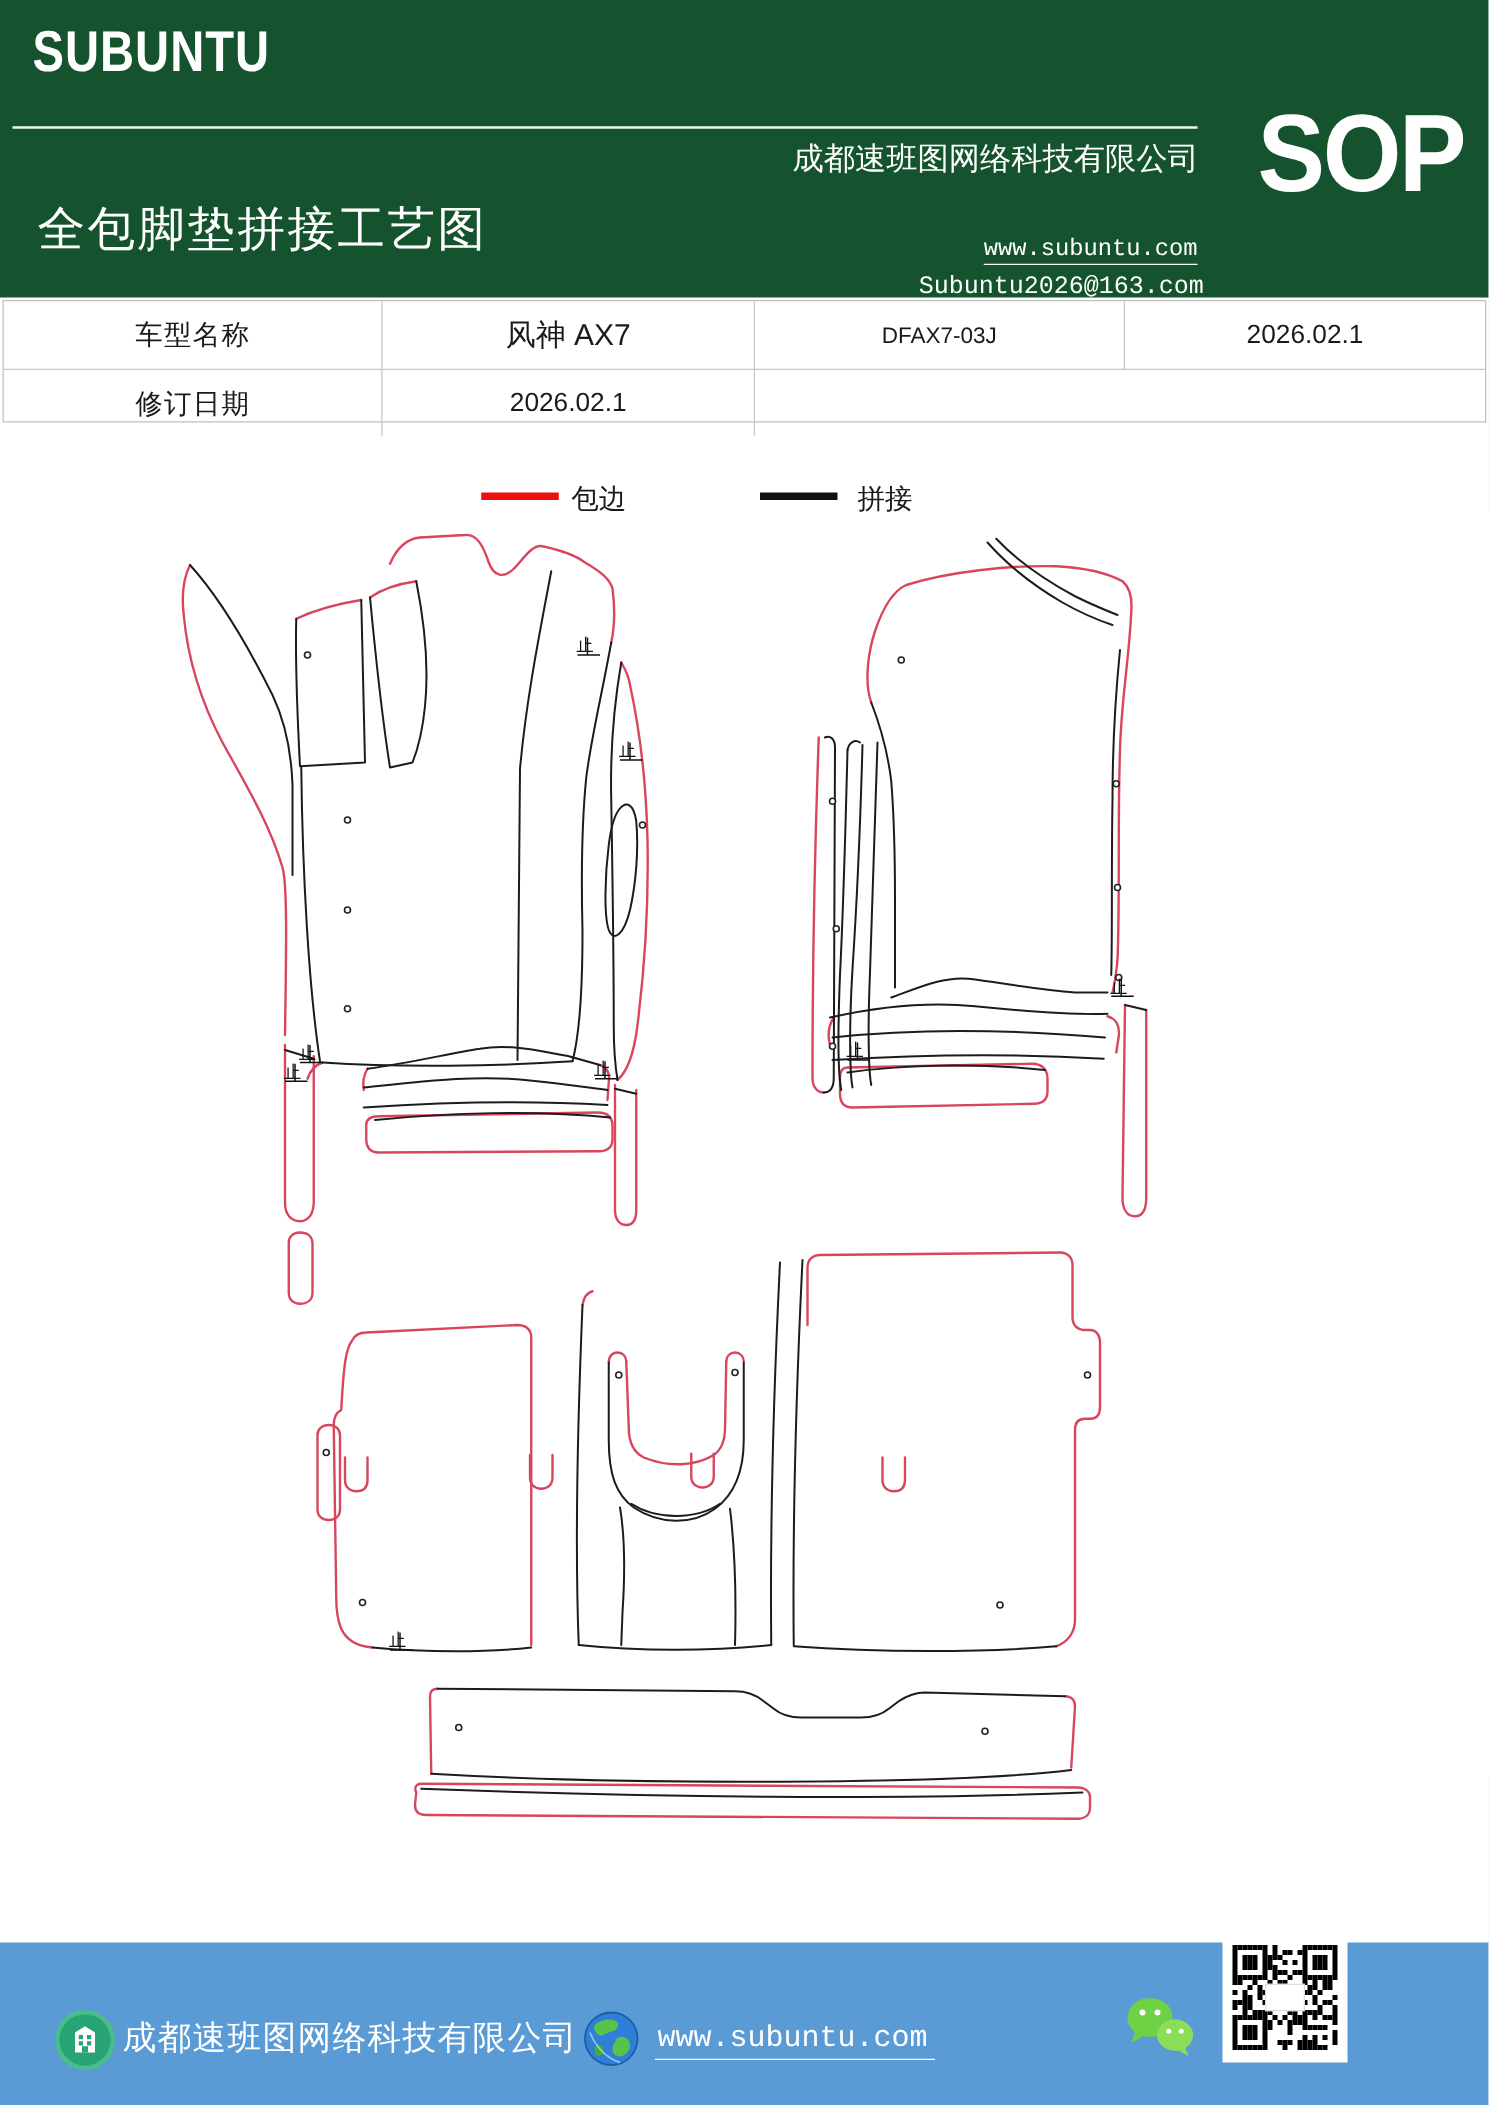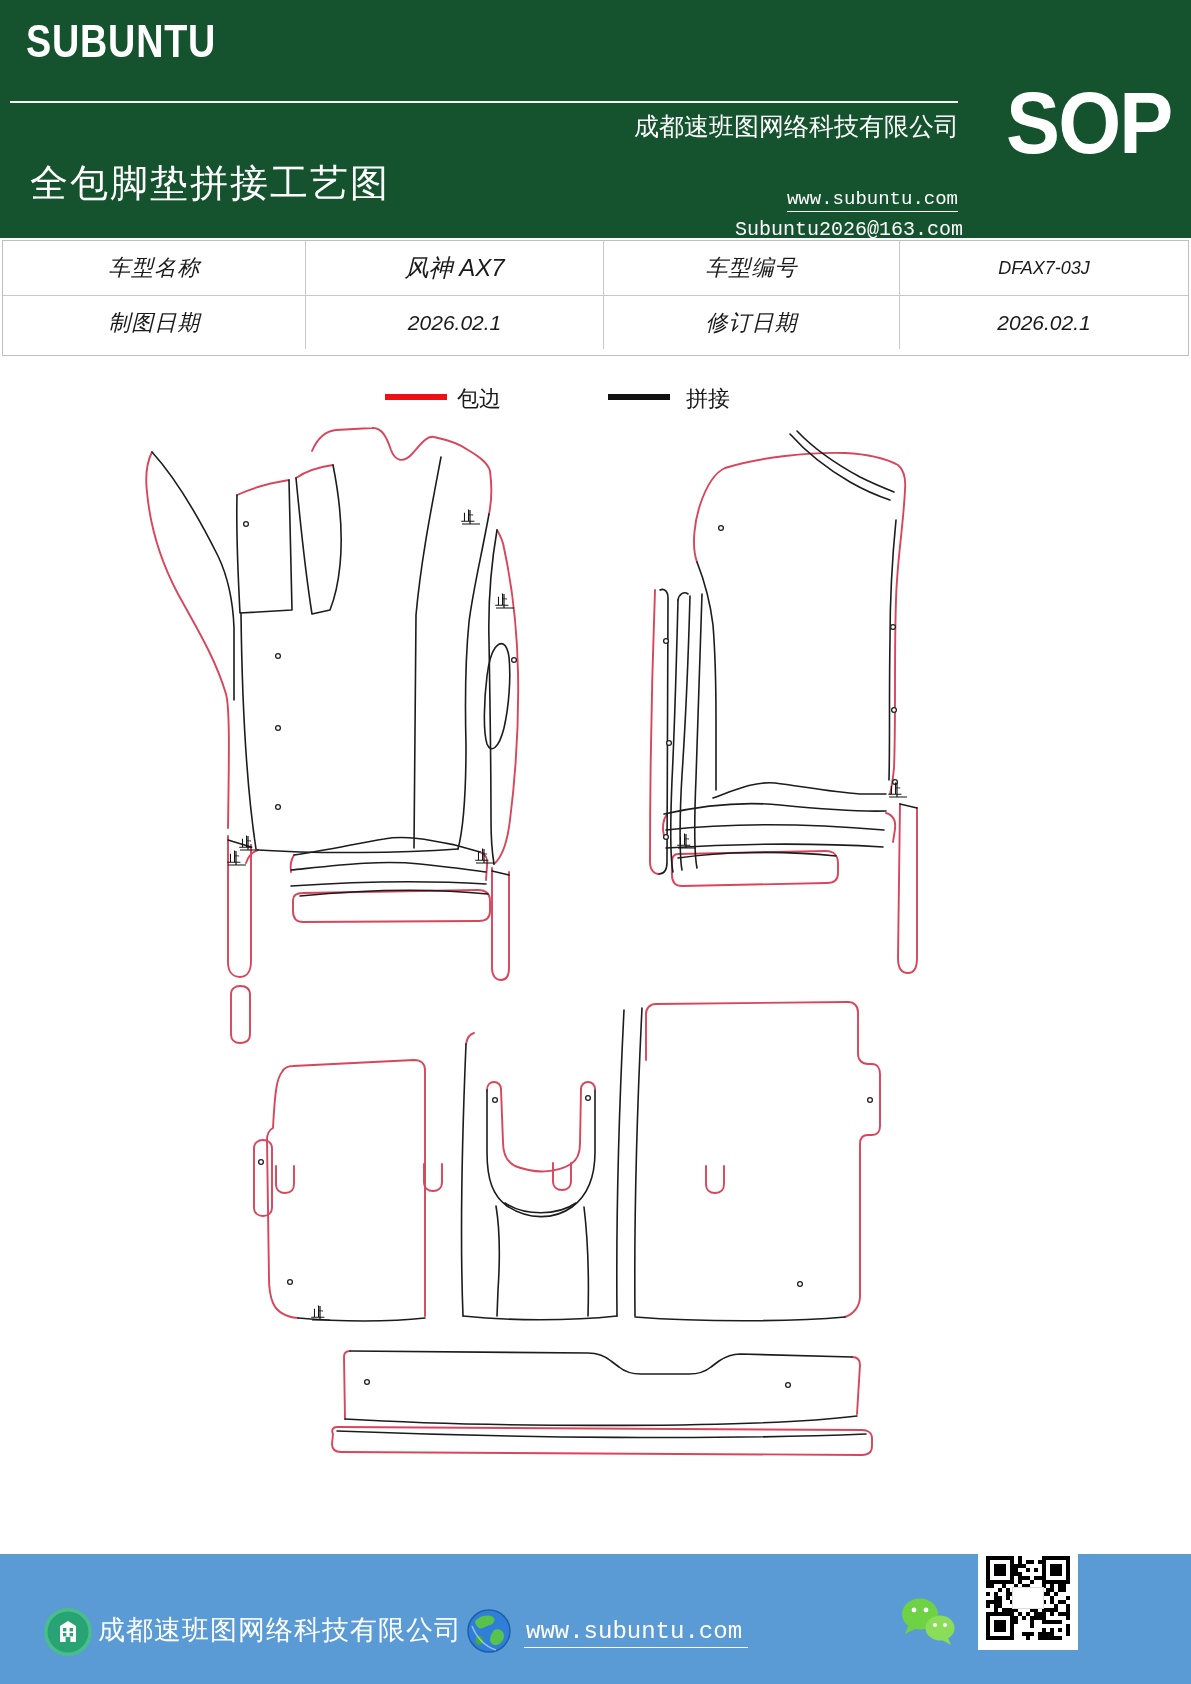--- a/index.html
+++ b/index.html
@@ -16,23 +16,23 @@
   .h-title{position:absolute;left:30px;top:158px;color:#fff;font-size:38px;font-weight:500;
         font-family:Liberation Serif, serif;letter-spacing:2px;text-align:center;}
   .h-site{position:absolute;right:233px;top:188px;color:#fff;font-size:19px;
         font-family:"Liberation Mono","DejaVu Sans Mono",monospace;
         border-bottom:1px solid #fff;padding-bottom:1px;text-decoration:none;}
   .h-mail{position:absolute;right:228px;top:218px;color:#fff;font-size:20px;
         font-family:"Liberation Mono","DejaVu Sans Mono",monospace;}
   .h-sop{position:absolute;left:1006px;top:72px;color:#fff;font-size:88px;font-weight:800;
         letter-spacing:-2px;transform:scaleX(.92);transform-origin:left top;}
   
-  .info{position:absolute;left:2px;top:240px;width:1187px;height:116px;
+  .info{position:absolute;left:2px;top:240px;width:1187px;height:98px;
         display:grid;grid-template-columns:25.6% 25.1% 25% 24.3%;grid-template-rows:55px 53px;
-        border:1px solid #bfbfbf;background:#fff;box-sizing:border-box;font-style:italic;}
+        border:1px solid #bfbfbf;background:#fff;box-sizing:border-box;}
   .info .cell{border-right:1px solid #c8c8c8;border-bottom:1px solid #c8c8c8;
         display:flex;align-items:center;justify-content:center;color:#1a1a1a;}
   .info .cell:nth-child(4n){border-right:none;}
   .info .cell:nth-child(n+5){border-bottom:none;}
   .lab{font-family:"Liberation Serif","DejaVu Serif",serif;font-size:22px;letter-spacing:1px;}
   .val-model{font-size:24px;} .val-code{font-size:18px;} .val-date{font-size:21px;}
   
   .legend{position:absolute;left:0;top:382px;width:1106px;height:34px;}
   .sw{position:absolute;top:12px;height:6px;width:62px;}
   .sw-edge{left:385px;background:#ee1111;}
@@ -73,23 +73,21 @@
     <div class="h-company">成都速班图网络科技有限公司</div>
     <div class="h-title">全包脚垫拼接工艺图</div>
     <a class="h-site" href="#">www.subuntu.com</a>
     <div class="h-mail">Subuntu2026@163.com</div>
     <div class="h-sop">SOP</div>
   </div>
 
   <div class="info">
     <div class="cell lab">车型名称</div>
     <div class="cell val-model">风神 AX7</div>
-    <div class="cell lab">车型编号</div>
     <div class="cell val-code">DFAX7-03J</div>
-    <div class="cell lab">制图日期</div>
     <div class="cell val-date">2026.02.1</div>
     <div class="cell lab">修订日期</div>
     <div class="cell val-date">2026.02.1</div>
   </div>
 
   <div class="legend">
     <div class="sw sw-edge"></div>
     <div class="lg-txt lg-edge">包边</div>
     <div class="sw sw-stitch"></div>
     <div class="lg-txt lg-stitch">拼接</div>

